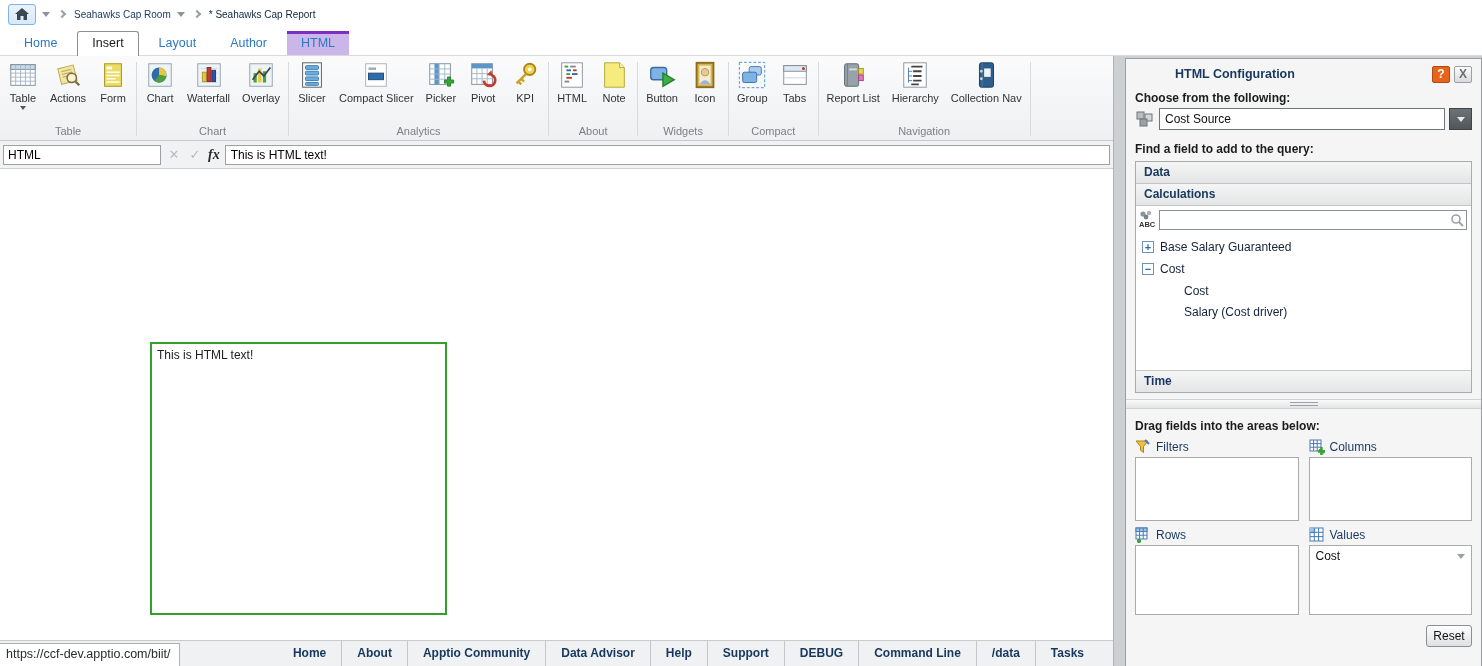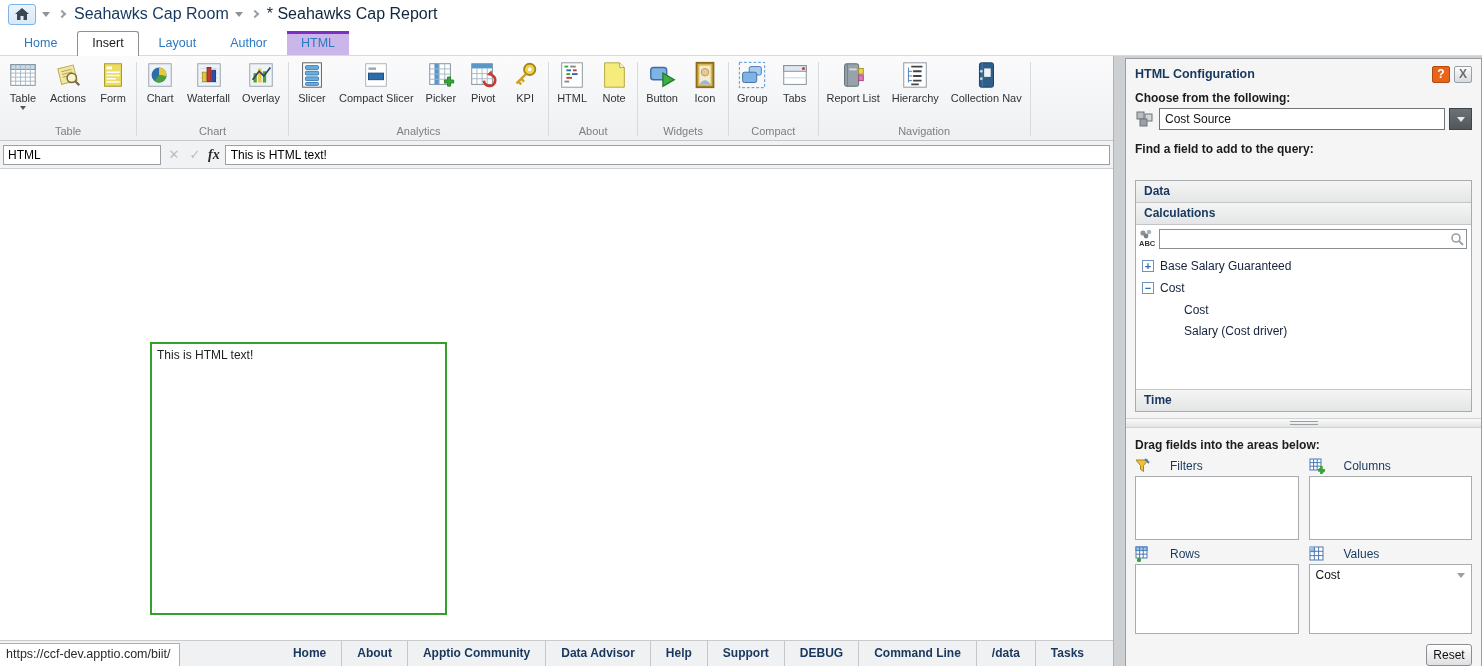--- a/index.html
+++ b/index.html
@@ -3,21 +3,21 @@
 <meta charset="utf-8">
 <style>
   * { margin:0; padding:0; box-sizing:border-box; }
   html,body { width:1482px; height:666px; overflow:hidden; font-family:"Liberation Sans", sans-serif; background:#cdd0d3; }
   .hdr { position:absolute; left:0; top:0; width:1482px; height:56px; background:#fff; }
   
   .crumbs { position:absolute; left:0; top:0; height:28px; display:flex; align-items:center; padding-left:8px; gap:6px; }
   .homebtn { width:28px; height:21px; border:1px solid #7eb4ea; border-radius:3px; background:linear-gradient(#eaf3fb,#d8e9f7); display:flex; align-items:center; justify-content:center; }
   .caret { width:0; height:0; border-left:4px solid transparent; border-right:4px solid transparent; border-top:5px solid #8d9399; }
   .chev { width:6px; height:6px; border-top:2px solid #9aa0a6; border-right:2px solid #9aa0a6; transform:rotate(45deg); margin:0 3px; }
-  .crumbtxt { font-size:16px; color:#17375e; }
+  .crumbtxt { font-size:10px; color:#17375e; }
   .crumbtxt.rep { color:#10263d; }
   
   .tabs { position:absolute; left:0; top:28px; height:28px; width:1482px; display:flex; align-items:flex-end; padding-left:10px; border-bottom:1px solid #d9dadc; background:#fff; }
   .tab { font-size:12.5px; color:#2b79c2; padding:4px 14px 5px; margin-right:6px; position:relative; cursor:default; }
   .tab.active { color:#1a1a1a; background:#fff; border:1px solid #8f8f8f; border-bottom:none; border-radius:3px 3px 0 0; margin-bottom:-1px; padding-bottom:6px; }
   .tab.hl { background:#cab6e9; border-top:3px solid #7d2fc4; padding-top:2px; }
   
   .left { position:absolute; left:0; top:56px; width:1114px; bottom:0; background:#fff; border-right:1px solid #b0b3b6; }
   .ribbon { height:85px; background:linear-gradient(#fbfbfc,#eef0f2); border-bottom:1px solid #c6c8ca; display:flex; align-items:stretch; padding:2px 12px 0 2px; }
   .rgroup { display:flex; flex-direction:column; }
@@ -39,44 +39,44 @@
   .htmlwidget { position:absolute; left:150px; top:173px; width:297px; height:273px; border:2px solid #33a02c; background:#fff; font-size:12px; color:#222; padding:4px 5px; }
   
   .sbar { position:relative; height:26px; background:#f0f1f2; border-top:1px solid #c8cacc; }
   .slinks { position:absolute; right:14px; top:0; height:100%; display:flex; align-items:center; }
   .slink { font-size:12px; font-weight:600; color:#17375e; padding:0 15px; border-right:1px solid #c5c8cb; line-height:25px; white-space:nowrap; }
   .slink:last-child { border-right:none; }
   .urlbox { position:absolute; left:0; bottom:0; height:23px; width:180px; background:#fff; border:1px solid #b0b0b0; border-left:none; border-bottom:none; font-size:12.5px; color:#2b2b2b; padding:3px 6px; white-space:nowrap; }
   
   .panel { position:absolute; left:1125px; top:58px; width:357px; bottom:-2px; background:#f5f5f5; border:1px solid #9a9da1; padding:4px 9px; }
   .ptitle-row { display:flex; align-items:center; height:22px; }
-  .ptitle { font-size:12.5px; font-weight:bold; color:#17375e; flex:1; }
+  .ptitle { font-size:12.5px; font-weight:bold; color:#17375e; flex:1;margin-left:40px; }
   .pbtn { width:18px; height:17px; margin-left:4px; font-size:12px; font-weight:bold; display:flex; align-items:center; justify-content:center; border-radius:2px; }
   .helpbtn { background:#e8641b; border:1px solid #b24a10; color:#fff; }
   .closebtn { background:linear-gradient(#fdfdfd,#d9dadc); border:1px solid #9aa0a6; color:#6a6f74; }
   .plabel { font-size:12px; font-weight:600; color:#1c1c1c; margin:6px 0 3px; }
   .srcrow { display:flex; align-items:center; gap:4px; }
   .srcbox { flex:1; height:22px; border:1px solid #6f7478; background:#fff; display:flex; align-items:center; font-size:12px; color:#111; padding:0 5px; }
   .srcdd { width:23px; height:22px; background:linear-gradient(#6d7277,#51565b); border:1px solid #3f4449; display:flex; align-items:center; justify-content:center; }
   .srcdd .caret { border-top-color:#e8eaec; }
-  .fieldbox { margin-top:24px; border:1px solid #a9acaf; background:#fff; height:232px; display:flex; flex-direction:column; }
+  .fieldbox { margin-top:5px; border:1px solid #a9acaf; background:#fff; height:232px; display:flex; flex-direction:column; }
   .sechdr { height:22px; background:linear-gradient(#f5f5f5,#e4e5e6); border-bottom:1px solid #c3c5c7; font-size:12px; font-weight:bold; color:#17375e; padding:3px 0 0 8px; }
   .sechdr.bottom { border-top:1px solid #c3c5c7; border-bottom:none; margin-top:auto; }
   .searchrow { display:flex; align-items:center; gap:3px; padding:4px 4px 2px 2px; }
   .searchwrap { flex:1; position:relative; }
   .searchinput { width:100%; height:20px; border:1px solid #8a8f94; font-size:12px; padding:0 20px 0 4px; font-family:"Liberation Sans",sans-serif; }
   .mag { position:absolute; right:3px; top:3px; }
   .tree { padding:4px 0 0 6px; font-size:12px; color:#15223a; }
   .trow { display:flex; align-items:center; height:22px; gap:6px; }
   .expander { width:12px; height:12px; border:1px solid #6f93bd; background:#fff; color:#2f6dab; font-size:11px; line-height:10px; text-align:center; font-weight:bold; }
   .tchild { padding-left:42px; height:21px; display:flex; align-items:center; }
   .splitter { height:10px; margin:6px -9px 0; background:linear-gradient(#fafafa,#e3e4e5); border-top:1px solid #cfd1d3; border-bottom:1px solid #cfd1d3; display:flex; flex-direction:column; align-items:center; justify-content:center; gap:2px; }
   .splitter i { display:block; width:28px; height:1px; background:#9aa0a6; }
   .areas { display:grid; grid-template-columns:1fr 1fr; column-gap:10px; row-gap:4px; margin-top:4px; }
-  .arealbl { display:flex; align-items:center; gap:19px; font-size:12px; color:#17375e; height:20px; }
+  .arealbl { display:flex; align-items:center; gap:5px; font-size:12px; color:#17375e; height:20px; }
   .areabox { background:#fff; border:1px solid #a9acaf; height:64px; font-size:12px; color:#111; }
   .areabox.tall { height:70px; }
   .aitem { display:flex; align-items:center; justify-content:space-between; padding:3px 6px 0; }
   .aitem .caret { border-top-color:#9aa0a6; }
   .resetrow { display:flex; justify-content:flex-end; margin-top:10px; }
   .resetbtn { width:46px; height:22px; background:linear-gradient(#fefefe,#dfe0e2); border:1px solid #8a8f94; border-radius:3px; font-size:12px; color:#111; display:flex; align-items:center; justify-content:center; }
 </style>
 </head>
 <body>
 

